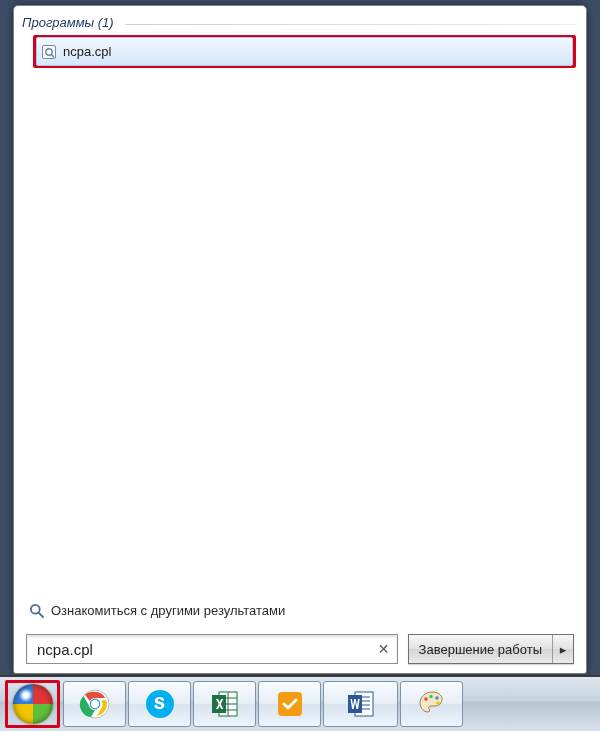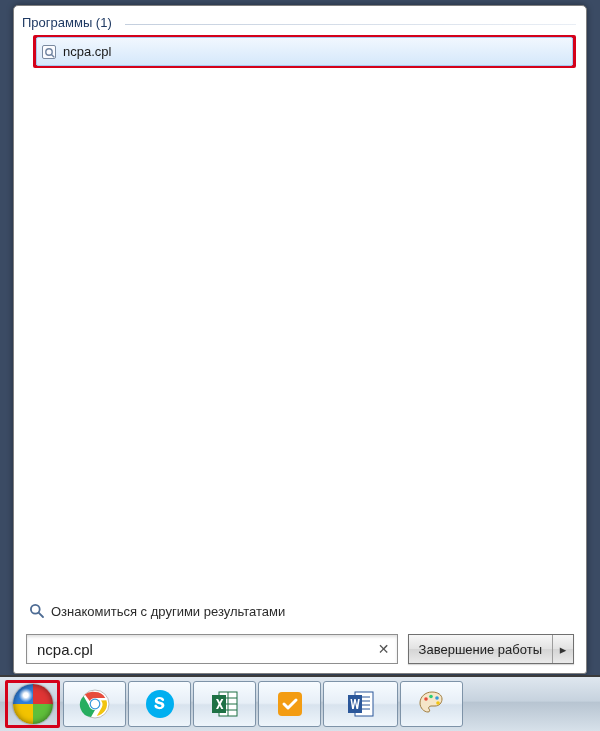--- a/index.html
+++ b/index.html
@@ -2,36 +2,36 @@
 <html><head>
 <meta charset="utf-8">
 <style>
   html,body{margin:0;padding:0;width:600px;height:731px;overflow:hidden;
     font-family:"Segoe UI",Tahoma,sans-serif;font-size:13px;color:#1a1a1a;}
   body{background:#3b4b64;}
   
   .start-panel{position:absolute;left:13px;top:5px;width:572px;height:667px;
     background:#ffffff;border:1px solid #7f7f7f;border-radius:5px 5px 3px 3px;
     box-shadow:0 0 6px rgba(0,0,0,.4);}
-  .sect-header{position:absolute;left:8px;top:9px;font-size:13px;color:#1f3a63;}
+  .sect-header{position:absolute;left:8px;top:9px;font-size:13px;color:#1f3a63;font-style:italic;}
   .sect-rule{position:absolute;left:111px;right:10px;top:18px;height:1px;
     background:linear-gradient(to right,#c4cfde,#e9eef5);}
   
   .result-row{position:absolute;left:19px;right:10px;top:29px;height:27px;
     border:3px solid #d4011a;border-radius:2px;display:flex;align-items:center;
     background:linear-gradient(#f1f7fe,#d5e8fb);}
   .result-row .inner{flex:1;height:100%;display:flex;align-items:center;
     border:1px solid #a9c8ef;border-radius:2px;padding-left:4px;}
   .row-icon{width:16px;height:16px;margin-right:6px;display:flex;
     align-items:center;justify-content:center;}
   .row-icon svg{width:16px;height:16px;}
   .row-label{font-size:13px;}
   
   .more-link{position:absolute;left:15px;bottom:54px;display:flex;
-    align-items:center;color:#2b2b2b;cursor:pointer;}
+    color:#2b2b2b;cursor:pointer;}
   .more-link .mag{width:16px;height:16px;margin-right:6px;}
   
   .search-row{position:absolute;left:12px;right:12px;bottom:7px;height:34px;
     display:flex;align-items:center;gap:10px;}
   .search-box{flex:1;height:28px;background:#fff;border:1px solid #8e8e8e;
     box-shadow:inset 0 2px 3px rgba(0,0,0,.12);display:flex;align-items:center;
     padding:0 4px 0 8px;}
   .search-box input{flex:1;border:none;outline:none;font-size:15px;
     font-family:inherit;color:#222;background:transparent;}
   .clear-x{width:18px;height:18px;display:flex;align-items:center;

